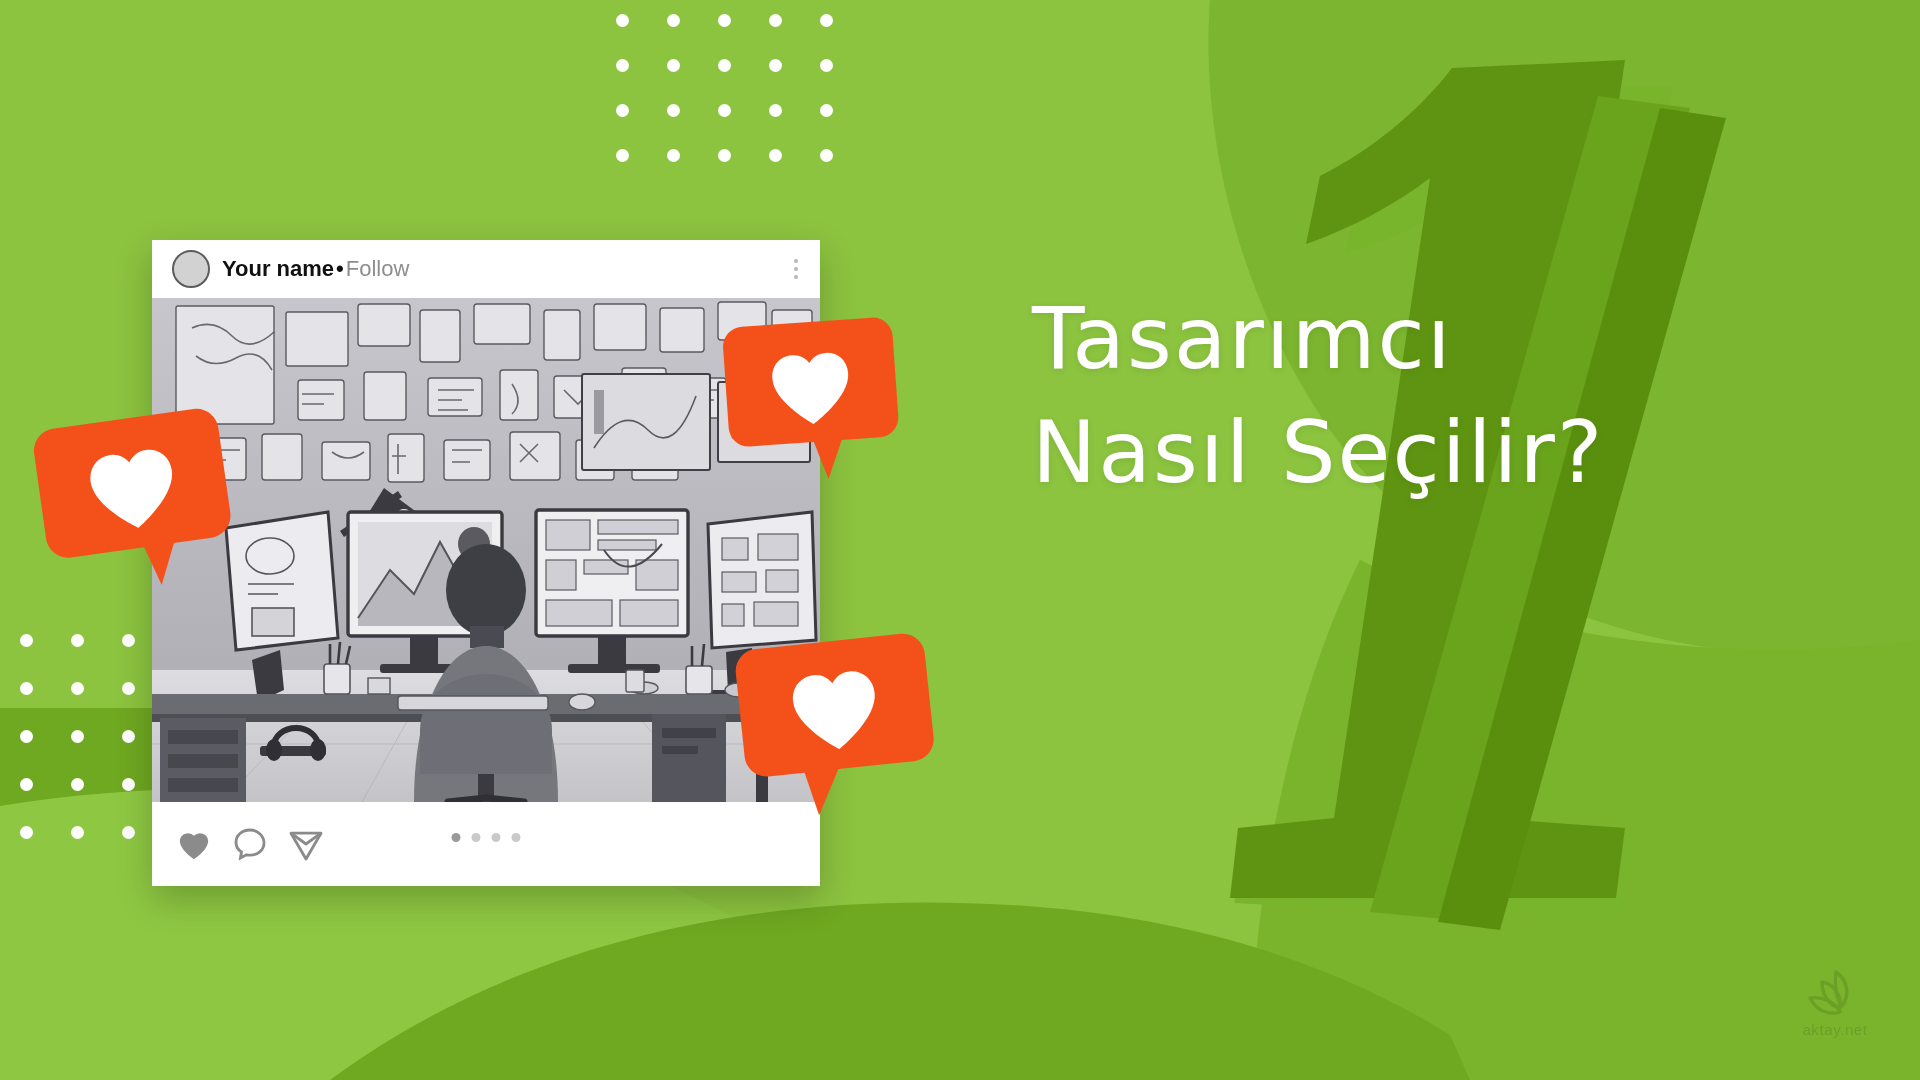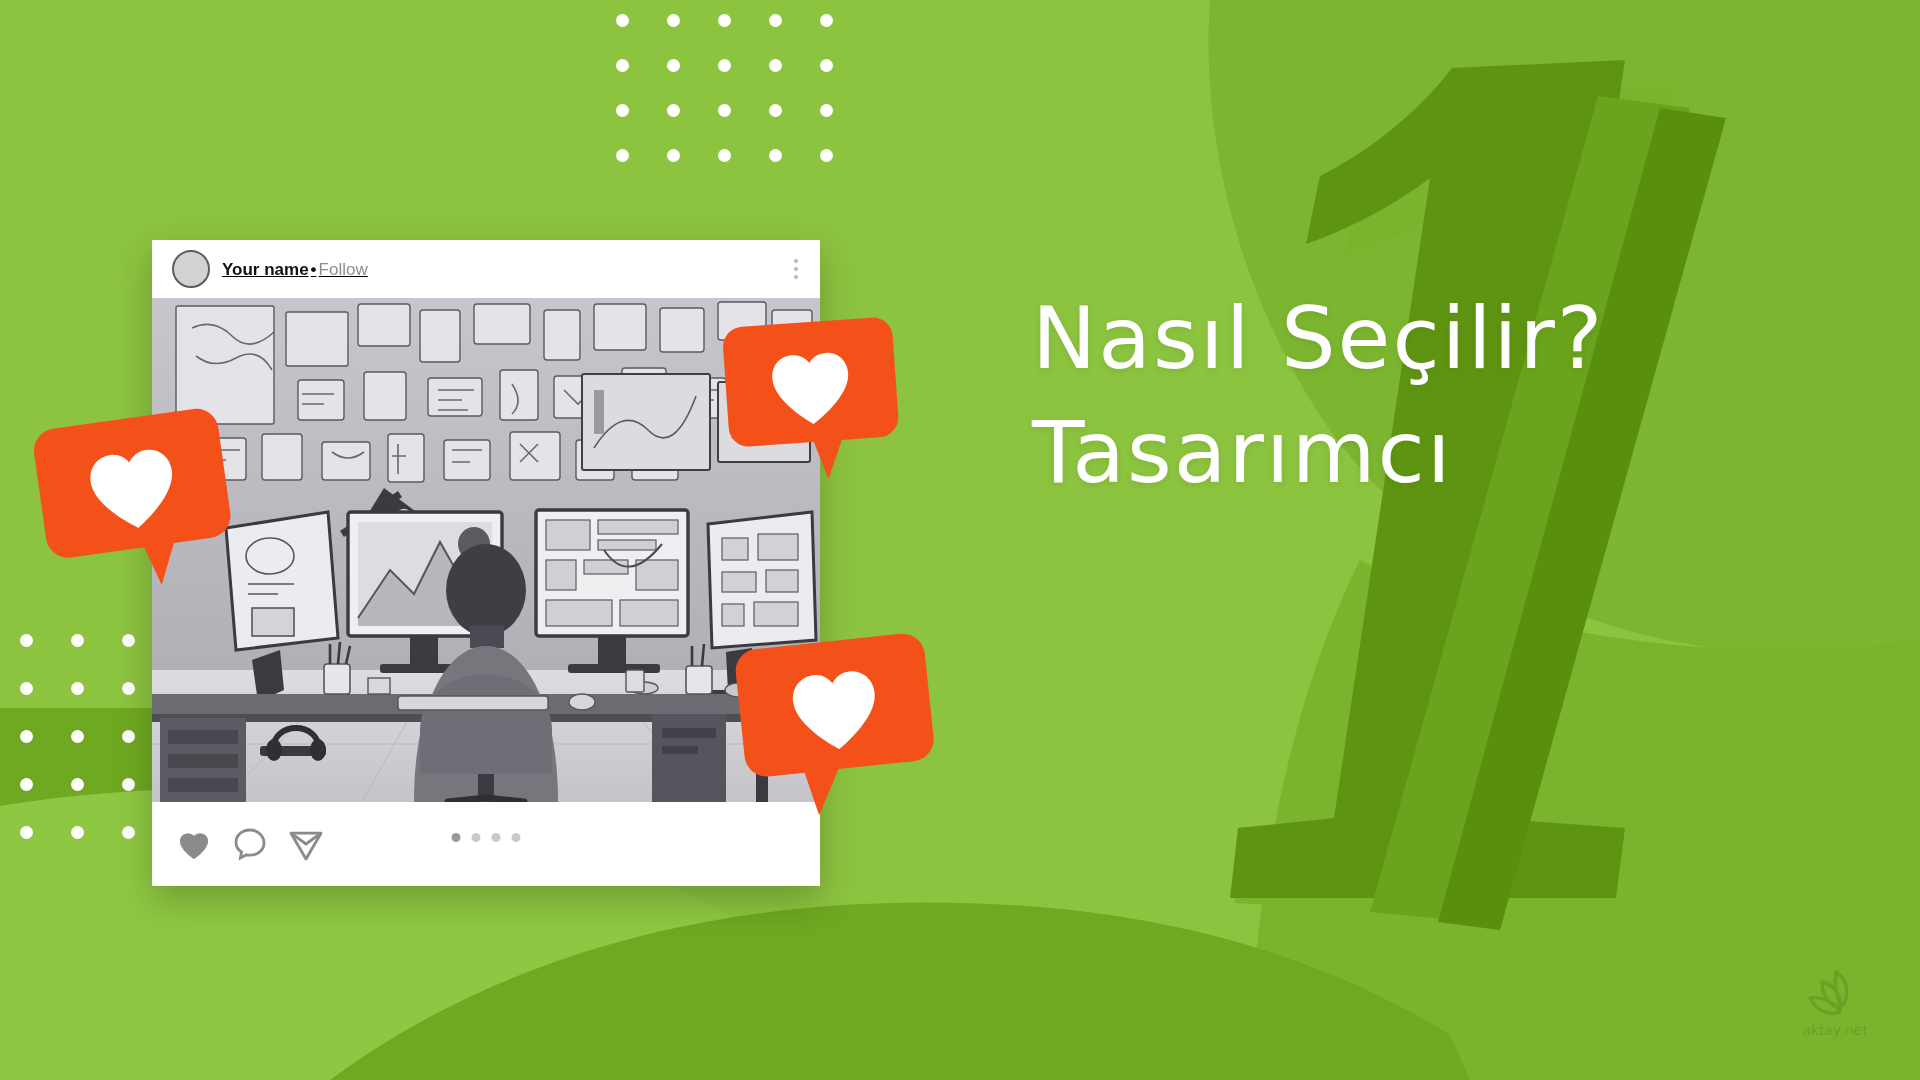--- a/index.html
+++ b/index.html
@@ -32,21 +32,21 @@
     box-shadow:0 14px 34px rgba(0,0,0,0.22);
   }
   #ig-header {
     height:58px; display:flex; align-items:center;
     padding:0 18px 0 20px; gap:12px;
   }
   #ig-avatar {
     width:38px; height:38px; border-radius:50%;
     background:#d2d2d2; border:2.5px solid #5c5c5c; flex:0 0 auto;
   }
-  #ig-userline { flex:1 1 auto; font-size:17px; line-height:1; white-space:nowrap;text-decoration:underline; }
+  #ig-userline { flex:1 1 auto; font-size:22px; line-height:1; white-space:nowrap; }
   #ig-username { font-weight:bold; color:#111; }
   #ig-dot-sep { color:#111; font-weight:bold; padding:0 2px; }
   #ig-follow { color:#8e8e8e; }
   #ig-more { display:flex; flex-direction:column; gap:4px; align-items:center;
     padding:6px 4px; cursor:pointer; }
   #ig-more i { width:4px; height:4px; border-radius:50%; background:#b8b8b8; display:block; }
 
   
   #ig-photo { position:relative; width:100%; height:504px; overflow:hidden; background:#b9b9bd; }
   #ig-photo svg { position:absolute; top:0; left:0; width:100%; height:100%; display:block; }
@@ -456,22 +456,22 @@
 <div class="heart-bubble" id="bubble-bottom">
   <svg width="190" height="172" viewBox="0 0 190 172">
     <g>
       <path fill="#f4511a" d="M22 0 H168 C180 0 190 10 190 22 V106 C190 118 180 128 168 128 H92 L68 172 L58 128 H22 C10 128 0 118 0 106 V22 C0 10 10 0 22 0 Z"></path>
       <path fill="#ffffff" d="M95 108 C95 108 54 82 54 56 C54 41 65 32 77 32 C85 32 91 36 95 42 C99 36 105 32 113 32 C125 32 136 41 136 56 C136 82 95 108 95 108 Z"></path>
     </g>
   </svg>
 </div>
 
 <div id="title">
+  <span class="tline">Tasarımcı</span>
   <span class="tline">Nasıl Seçilir?</span>
-  <span class="tline">Tasarımcı</span>
 </div>
 
 <div id="watermark">
   <svg id="wm-leaf" width="58" height="50" viewBox="0 0 58 50">
     <g fill="none" stroke="#4e7a16" stroke-width="3.4" stroke-linejoin="round" stroke-linecap="round">
       <path d="M30 4 C42 12 44 28 36 38 C30 30 28 16 30 4 Z"></path>
       <path d="M16 14 C28 16 36 28 34 40 C24 38 16 28 16 14 Z"></path>
       <path d="M4 30 C16 28 30 34 34 44 C22 48 10 42 4 30 Z"></path>
     </g>
   </svg>

